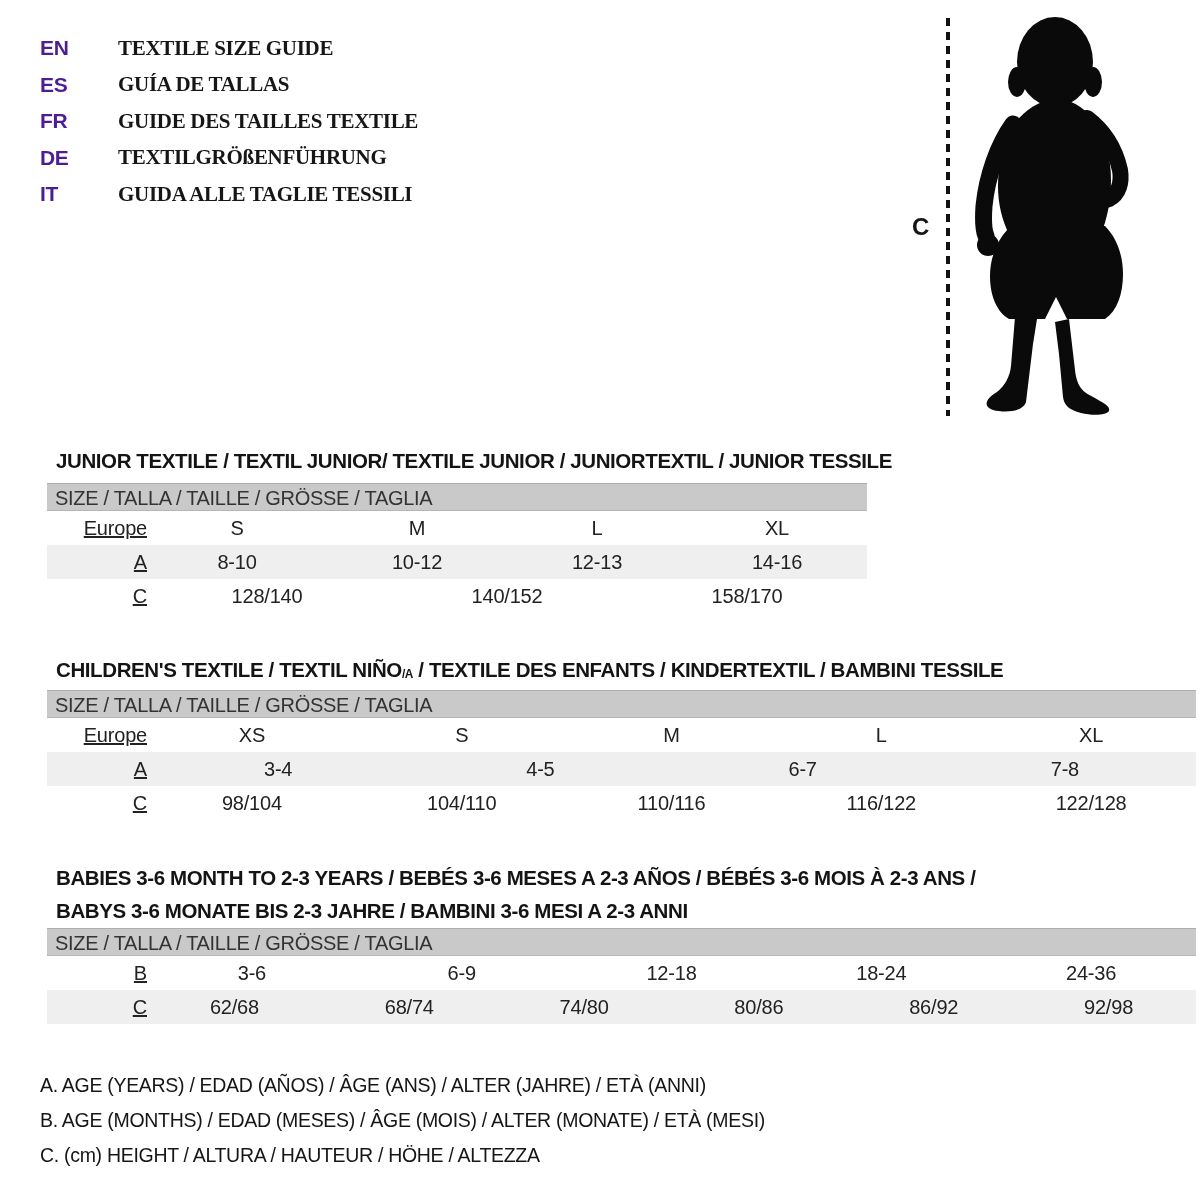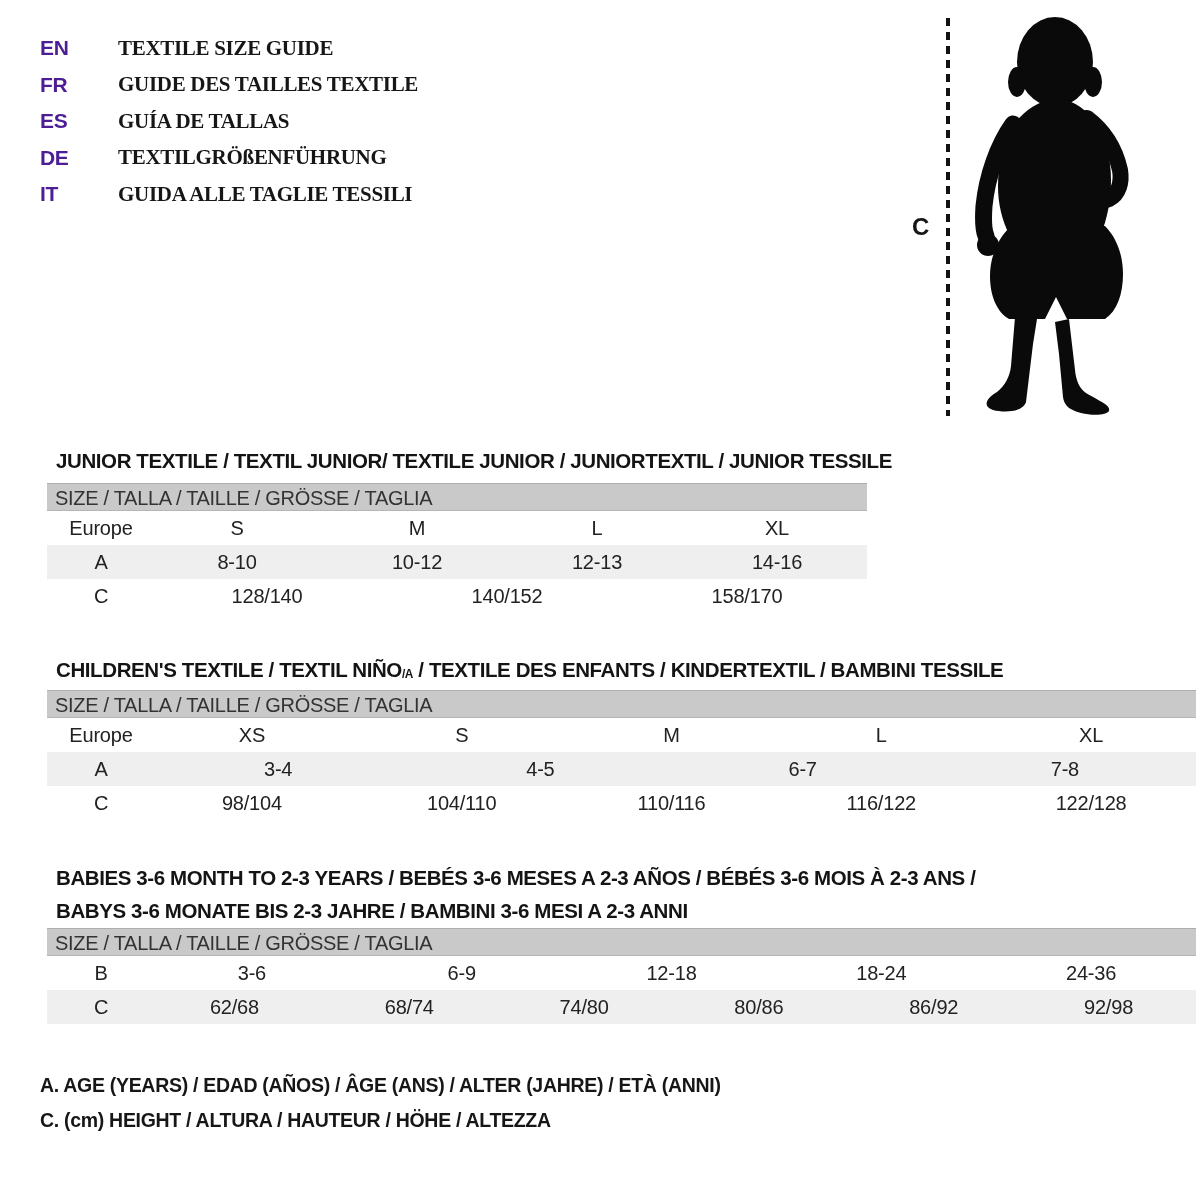--- a/index.html
+++ b/index.html
@@ -33,43 +33,43 @@
   .tbl{position:absolute;left:47px;}
   .tbl .bar{
     height:28px;line-height:28px;
     background:#c9c9c9;border-top:1px solid #aeaeae;border-bottom:1px solid #b5b5b5;
     box-sizing:border-box;
     padding-left:8px;
     font-size:20px;letter-spacing:-0.3px;color:#333333;white-space:nowrap;
   }
   .tbl .row{display:flex;height:34px;line-height:34px;font-size:20px;letter-spacing:-0.2px;color:#222222;}
   .tbl .row.shade{background:#efefef;}
-  .tbl .lbl{width:100px;padding-left:8px;box-sizing:border-box;text-align:center;}
+  .tbl .lbl{width:100px;padding-left:8px;box-sizing:border-box;text-align:right;text-decoration:underline;}
   .tbl .cell{flex:1;text-align:center;}
   
   .legend{position:absolute;left:40px;top:1068px;}
-  .legend div{font-size:19.5px;font-weight:bold;letter-spacing:-0.3px;color:#161616;line-height:35px;white-space:nowrap;}
+  .legend div{font-size:19.5px;font-weight:normal;letter-spacing:-0.3px;color:#161616;line-height:35px;white-space:nowrap;}
 </style>
 </head>
 <body>
 
 <div id="page">
 
   <div class="lang-block">
     <div class="lang-row">
       <span class="lang-code">EN</span>
       <span class="lang-label">TEXTILE SIZE GUIDE</span>
     </div>
     <div class="lang-row">
+      <span class="lang-code">ES</span>
+      <span class="lang-label">GUÍA DE TALLAS</span>
+    </div>
+    <div class="lang-row">
       <span class="lang-code">FR</span>
       <span class="lang-label">GUIDE DES TAILLES TEXTILE</span>
-    </div>
-    <div class="lang-row">
-      <span class="lang-code">ES</span>
-      <span class="lang-label">GUÍA DE TALLAS</span>
     </div>
     <div class="lang-row">
       <span class="lang-code">DE</span>
       <span class="lang-label">TEXTILGRÖßENFÜHRUNG</span>
     </div>
     <div class="lang-row">
       <span class="lang-code">IT</span>
       <span class="lang-label">GUIDA ALLE TAGLIE TESSILI</span>
     </div>
   </div>
@@ -161,16 +161,17 @@
       <div class="cell">68/74</div>
       <div class="cell">74/80</div>
       <div class="cell">80/86</div>
       <div class="cell">86/92</div>
       <div class="cell">92/98</div>
     </div>
   </div>
 
   <div class="legend">
     <div>A. AGE (YEARS) / EDAD (AÑOS) / ÂGE (ANS) / ALTER (JAHRE) / ETÀ (ANNI)</div>
+    <div>B. AGE (MONTHS) / EDAD (MESES) / ÂGE (MOIS) / ALTER (MONATE) / ETÀ (MESI)</div>
     <div>C. (cm) HEIGHT / ALTURA / HAUTEUR / HÖHE / ALTEZZA</div>
   </div>
 
 </div>
 
 </body></html>

